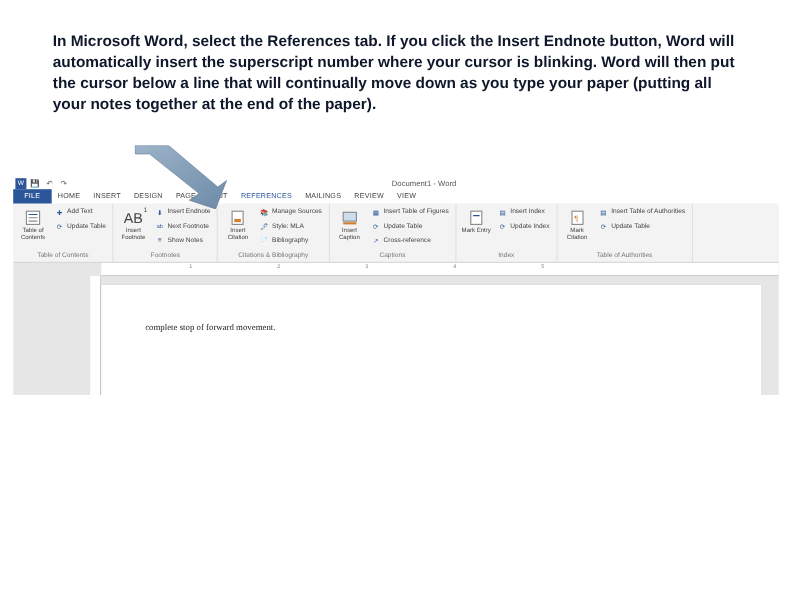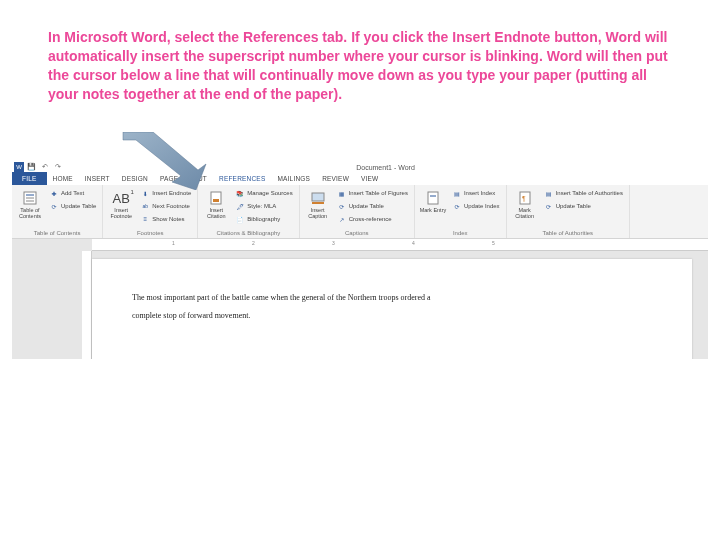--- a/index.html
+++ b/index.html
@@ -1,17 +1,17 @@
 <!DOCTYPE html>
 <html><head>
 <meta charset="utf-8">
 <style>
   * { margin: 0; padding: 0; box-sizing: border-box; }
   body { font-family: Arial, sans-serif; background: #fff; width: 720px; height: 540px; position: relative; }
-  .instruction { padding: 28px 48px 10px 48px; font-size: 14px; font-weight: bold; line-height: 1.35; color: #ec4899; }
+  .instruction { padding: 28px 48px 10px 48px; font-size: 14px; font-weight: bold; line-height: 1.35; color: #0f172a; }
   .word-app { position: absolute; left: 12px; top: 162px; width: 696px; height: 200px; font-size: 7px; color: #444; background: #fff; }
   .titlebar { height: 10px; background: #fff; display: flex; align-items: center; }
   .titlebar .qat { display: flex; gap: 3px; margin-left: 2px; }
   .qat .wicon { width: 10px; height: 10px; background: #2b579a; color: #fff; display: flex; align-items: center; justify-content: center; font-size: 6px; }
   .qat .qbtn { width: 10px; height: 10px; display: flex; align-items: center; justify-content: center; color: #666; }
   .titlebar .doctitle { flex: 1; text-align: center; font-size: 7px; color: #555; }
   .tabs { height: 13px; display: flex; align-items: stretch; background: #fff; }
   .tab { padding: 0 6px; font-size: 6.5px; display: flex; align-items: center; color: #444; text-transform: uppercase; letter-spacing: 0.2px; cursor: pointer; }
   .tab.file { background: #2b579a; color: #fff; padding: 0 10px; }
   .tab.active { color: #2b579a; }
@@ -241,18 +241,17 @@
   <div class="docarea">
     <div class="ruler">
       <span class="tick" style="left:80px">1</span>
       <span class="tick" style="left:160px">2</span>
       <span class="tick" style="left:240px">3</span>
       <span class="tick" style="left:320px">4</span>
       <span class="tick" style="left:400px">5</span>
     </div>
     <div class="vruler"></div>
     <div class="page">
-      <div>The most important part of the battle came when the general of the Northern troops ordered a</div>
       <div>complete stop of forward movement.</div>
     </div>
   </div>
 
 </div>
 
 </body></html>

